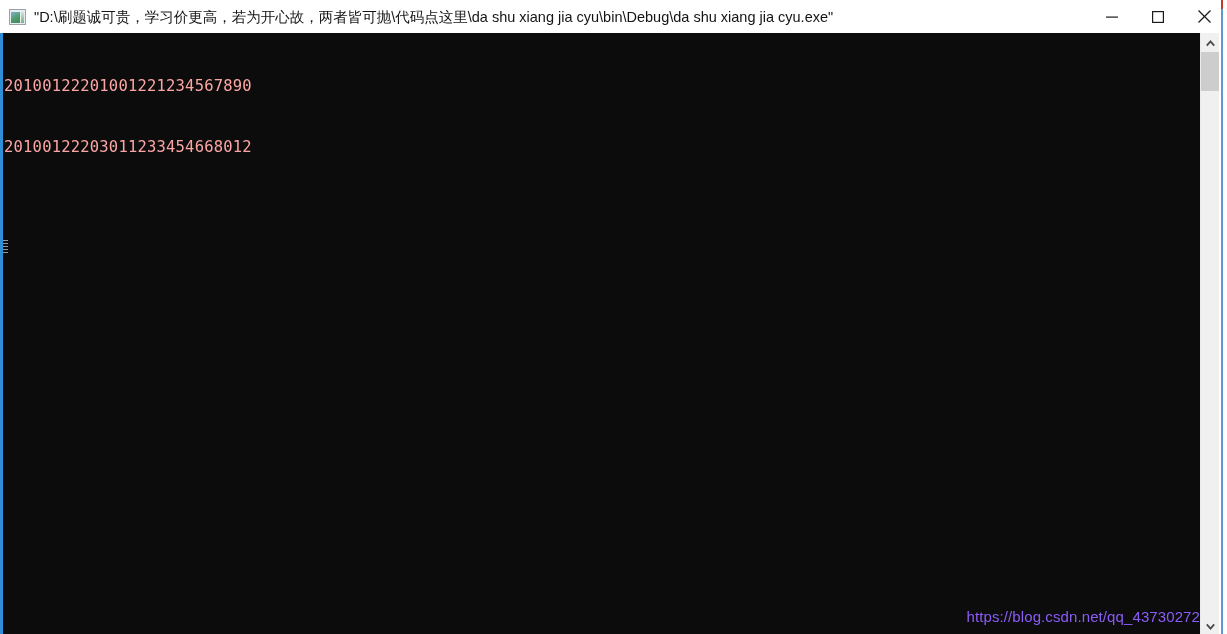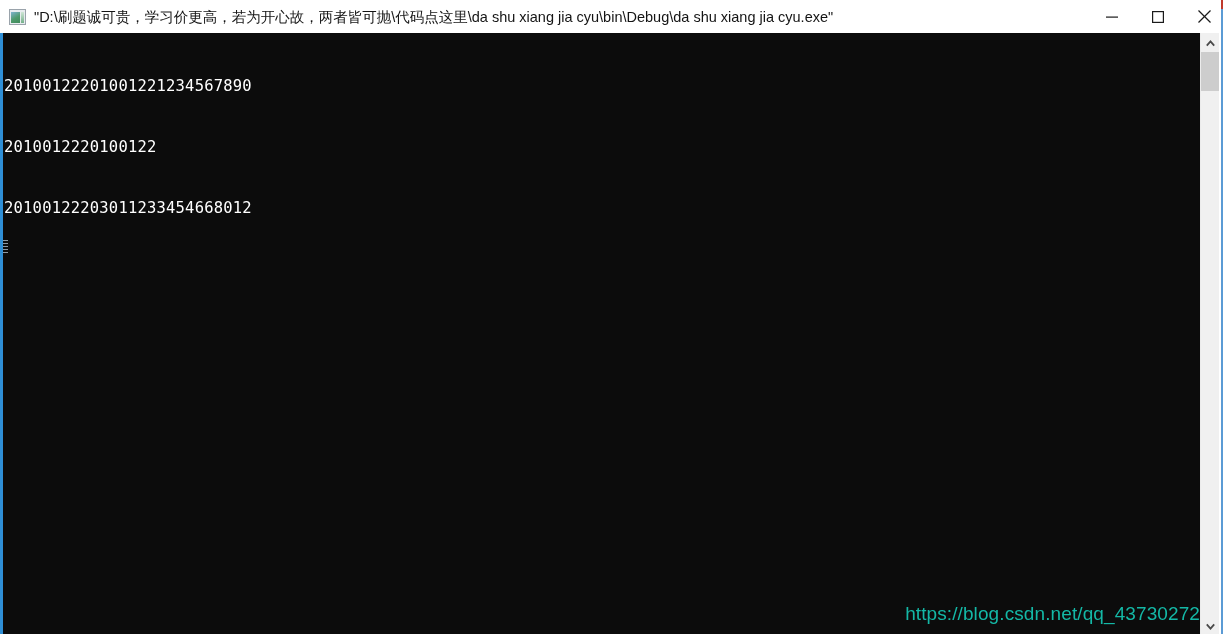--- a/index.html
+++ b/index.html
@@ -124,38 +124,38 @@
         transparent 1px, transparent 3px
       );
     opacity: 0.75;
   }
 
   #console-text {
     position: absolute;
     left: 4px;
     top: 3px;
     width: 1180px;
-    color: #ffffff;
+    color: #fca5a5;
     font-family: "DejaVu Sans Mono", "Liberation Mono", monospace;
     font-size: 15.5px;
     line-height: 20.2px;
     white-space: pre;
     letter-spacing: 0.2px;
   }
   #console-text .line { height: 20.2px; }
   #console-text .blank { height: 20.2px; }
 
   
   #watermark {
     position: absolute;
     right: 27px;
     bottom: 9px;
     font-family: "Liberation Sans", sans-serif;
-    font-size: 19px;
-    color: #14b8a6;
+    font-size: 15px;
+    color: #8b5cf6;
     white-space: nowrap;
     letter-spacing: 0.1px;
   }
 
   
   #scrollbar {
     position: absolute;
     right: 8px;
     top: 33px;
     width: 19px;
@@ -249,21 +249,20 @@
       </button>
     </div>
   </div>
 
   <div id="console-frame">
     <div id="left-edge"></div>
     <div id="edge-artifact"></div>
 
     <div id="console-text">
       <div class="line">20100122201001221234567890</div>
-      <div class="line">2010012220100122</div>
       <div class="line">20100122203011233454668012</div>
       <div class="blank"></div>
     </div>
 
     <div id="watermark">https://blog.csdn.net/qq_43730272</div>
   </div>
 
   <div id="scrollbar">
     <div id="sb-up">
       <span>

